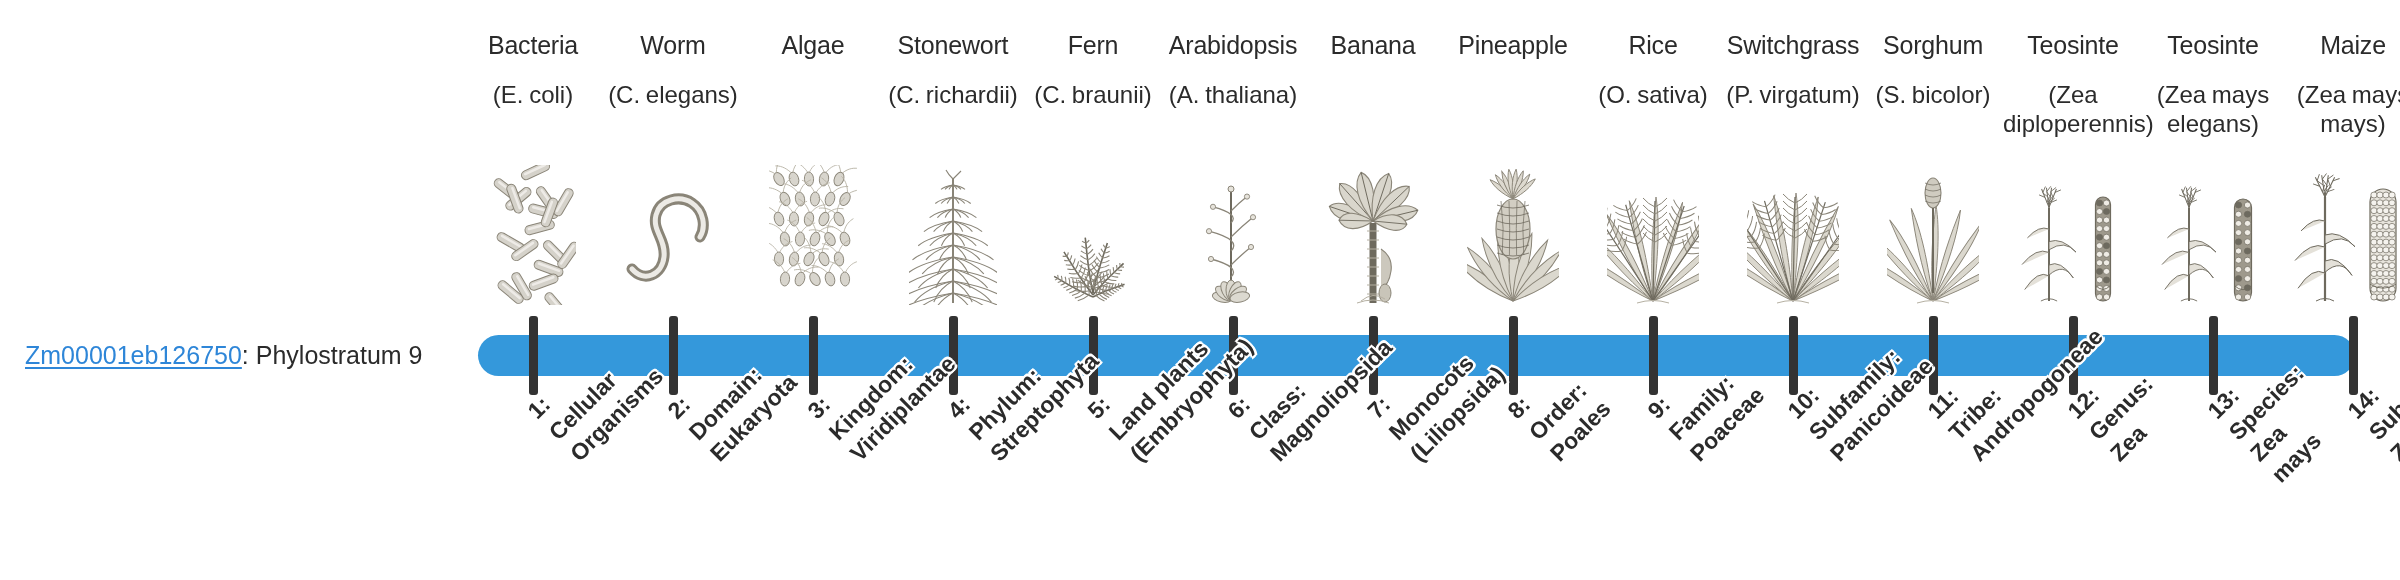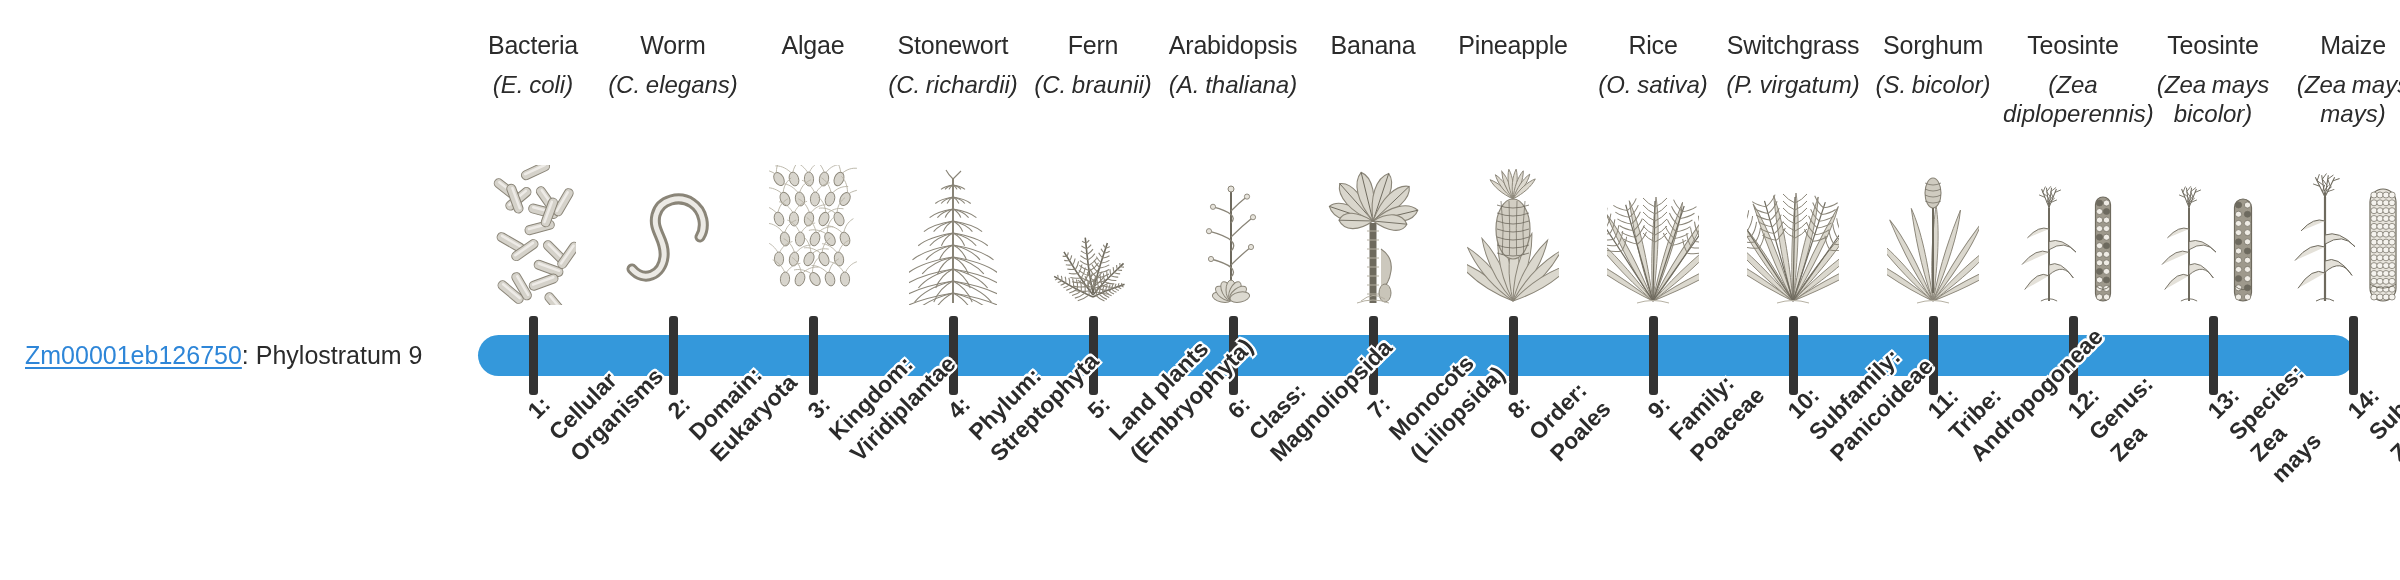--- a/index.html
+++ b/index.html
@@ -24,23 +24,22 @@
   .sp-common{
     font-size:25px;
     line-height:30px;
     color:#2b2b2b;
     white-space:nowrap;
     letter-spacing:-0.2px;
   }
   .sp-latin{
     font-size:24px;
     line-height:29px;
-    font-style:italic;
     color:#2b2b2b;
-    margin-top:10px;
+    margin-top:20px;
     word-spacing:-1px;
   }
   .sp-art{
     position:absolute;
     top:135px;
     left:0;
     width:140px;
     height:140px;
     display:flex;
     align-items:flex-end;
@@ -992,21 +991,21 @@
               <ellipse cx="3.5" cy="-12.5" rx="3.2" ry="3.0" fill="#efece5" stroke="#6e6a5e" stroke-width="0.7"></ellipse>
               <ellipse cx="-3.5" cy="-4.0" rx="3.2" ry="3.0" fill="#efece5" stroke="#6e6a5e" stroke-width="0.7"></ellipse>
               <ellipse cx="3.5" cy="-4.0" rx="3.2" ry="3.0" fill="#efece5" stroke="#6e6a5e" stroke-width="0.7"></ellipse>
               <path d="M-7.5 -15.6 q7.5 8 15 0" fill="none" stroke="#6e6a5e" stroke-width="0.9"></path>
             </g>
           </svg>
         </div>
       </div>
       <div class="species-col" style="left: 2213px;">
         <div class="sp-common">Teosinte</div>
-        <div class="sp-latin">(Zea mays bicolor)</div>
+        <div class="sp-latin">(Zea mays elegans)</div>
         <div class="sp-art">
           <svg width="116" height="140" viewBox="0 0 116 140">
             <g transform="translate(34,136) scale(0.9)">
               <path d="M0 0 L0 -104" stroke="#6e6a5e" stroke-width="2.2"></path>
               <path d="M0 -28 q-12.6 -6.800000000000001 -27 15.3 q--10.799999999999999 -18.700000000000003 --27 -3.4000000000000004 Z" fill="#e4e1d9" stroke="#6e6a5e" stroke-width="1"></path>
               <path d="M0 -40 q12.6 -6.4 27 14.4 q-10.799999999999999 -17.6 -27 -3.2 Z" fill="#e4e1d9" stroke="#6e6a5e" stroke-width="1"></path>
               <path d="M0 -54 q-14 -6 -30 13.5 q--12 -16.5 --30 -3 Z" fill="#e4e1d9" stroke="#6e6a5e" stroke-width="1"></path>
               <path d="M0 -66 q14 -5.2 30 11.700000000000001 q-12 -14.3 -30 -2.6 Z" fill="#e4e1d9" stroke="#6e6a5e" stroke-width="1"></path>
               <path d="M0 -80 q-11.2 -4.4 -24 9.9 q--9.6 -12.100000000000001 --24 -2.2 Z" fill="#e4e1d9" stroke="#6e6a5e" stroke-width="1"></path>
               <g transform="translate(0,-104) rotate(-22)">

